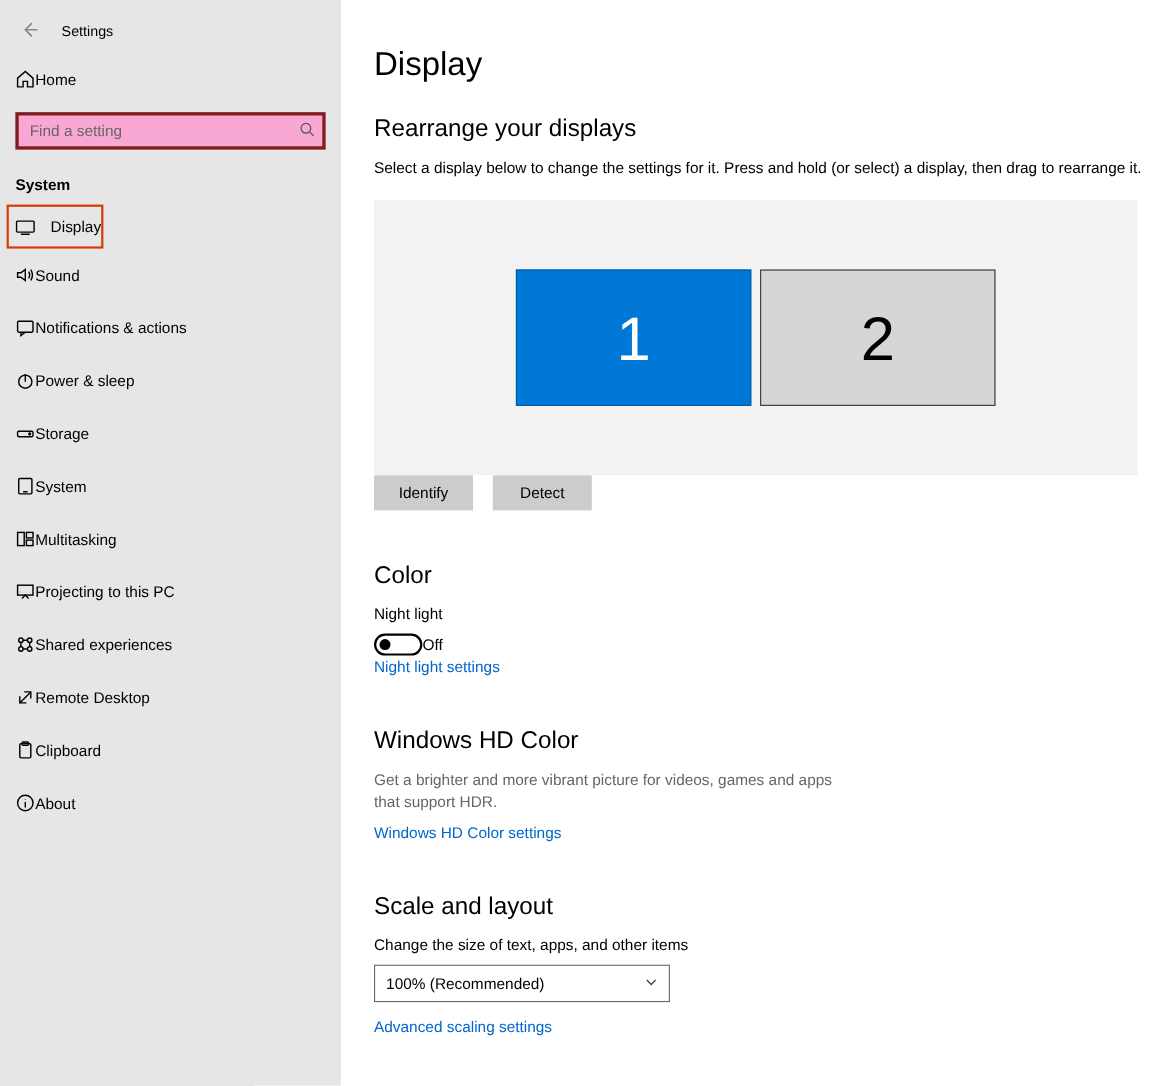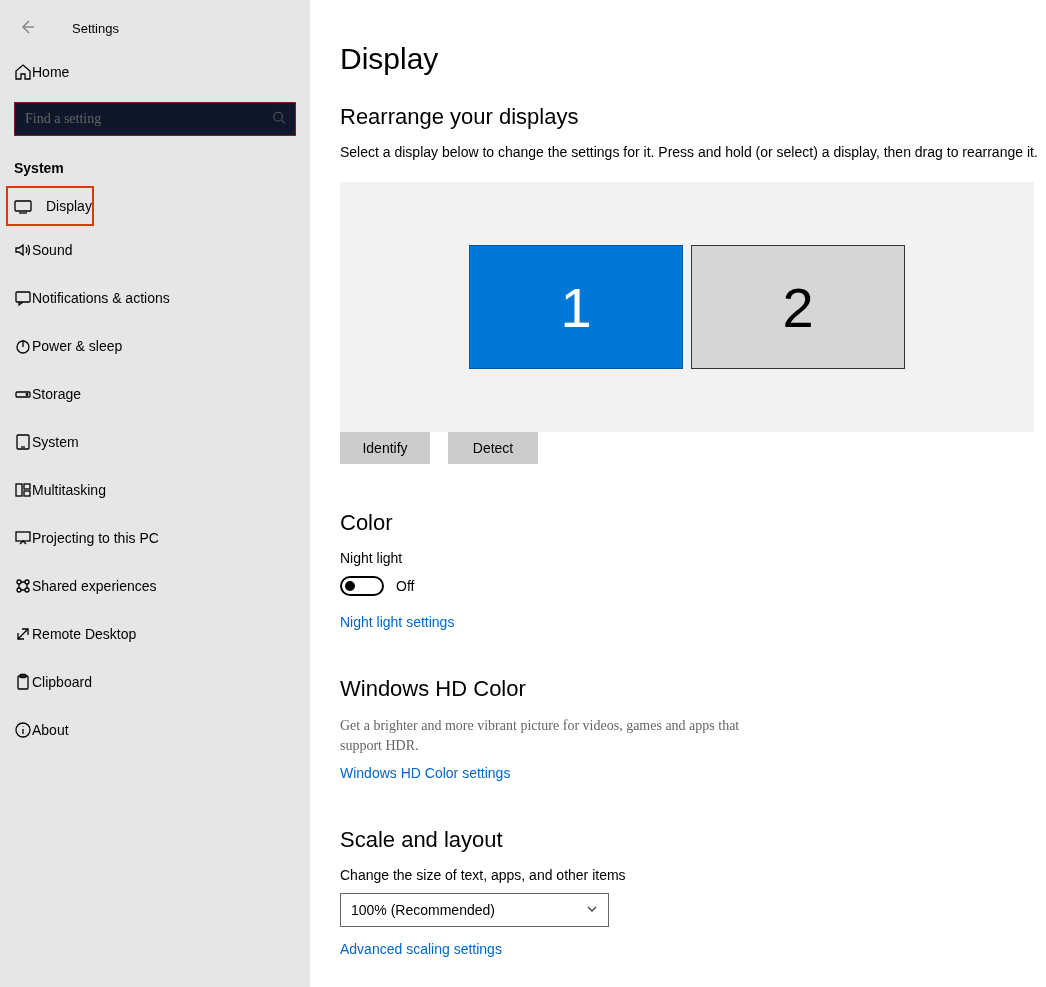--- a/index.html
+++ b/index.html
@@ -18,21 +18,21 @@
     background: #e6e6e6;
     height: 100%;
     padding-top: 8px;
     flex-shrink: 0;
   }
   .back-row {
     display: flex;
     align-items: center;
     height: 40px;
     padding-left: 18px;
-    gap: 36px;
+    gap: 20px;
   }
   .back-arrow svg { stroke: #888; }
   .app-title { font-size: 13px; }
   .nav-item {
     display: flex;
     align-items: center;
     height: 48px;
     padding-left: 14px;
     cursor: pointer;
     font-size: 14px;
@@ -46,26 +46,26 @@
     width: 88px;
     margin-left: 6px;
     padding-left: 8px;
     height: 40px;
     gap: 14px;
   }
   .search-wrap { padding: 0 14px; margin-top: 6px; margin-bottom: 10px; position: relative; }
   .search-input {
     width: 100%;
     height: 34px;
-    border: 1px solid #7f1d1d;
-    background: #0f172a;
+    border: 3px solid #7f1d1d;
+    background: #f9a8d4;
     padding: 0 30px 0 10px;
     font-size: 14px;
     color: #666;
-    font-family: Liberation Serif, serif;
+    font-family: Liberation Sans, sans-serif;
   }
   .search-input::placeholder { color: #666; }
   .search-icon {
     position: absolute;
     right: 24px;
     top: 50%;
     transform: translateY(-50%);
   }
   .category-label {
     font-size: 14px;
@@ -115,29 +115,29 @@
     background: #cccccc;
     border: none;
     height: 32px;
     width: 90px;
     font-size: 14px;
     font-family: inherit;
     cursor: pointer;
   }
   .section-block { margin-top: 46px; }
   .field-label { font-size: 14px; margin-bottom: 10px; }
-  .toggle-row { display: flex; align-items: center; gap: 12px; margin-bottom: 18px; }
+  .toggle-row { display: flex; align-items: center; margin-bottom: 2px; }
   .toggle {
     width: 44px; height: 20px; border: 2px solid #000; border-radius: 11px;
     display: flex; align-items: center; padding: 0 3px; cursor: pointer;
     background: #fff;
   }
   .toggle .knob { width: 10px; height: 10px; background: #000; border-radius: 50%; }
   .link { color: #0066cc; font-size: 14px; cursor: pointer; }
-  .muted { color: #666; font-size: 14px; line-height: 1.4; margin-bottom: 10px; max-width: 440px; font-family: Liberation Serif, serif; }
+  .muted { color: #666; font-size: 14px; line-height: 1.4; margin-bottom: 10px; max-width: 440px; }
   .dropdown {
     border: 1px solid #666;
     height: 34px;
     width: 269px;
     display: flex;
     align-items: center;
     justify-content: space-between;
     padding: 0 10px;
     margin-bottom: 14px;
     cursor: pointer;

